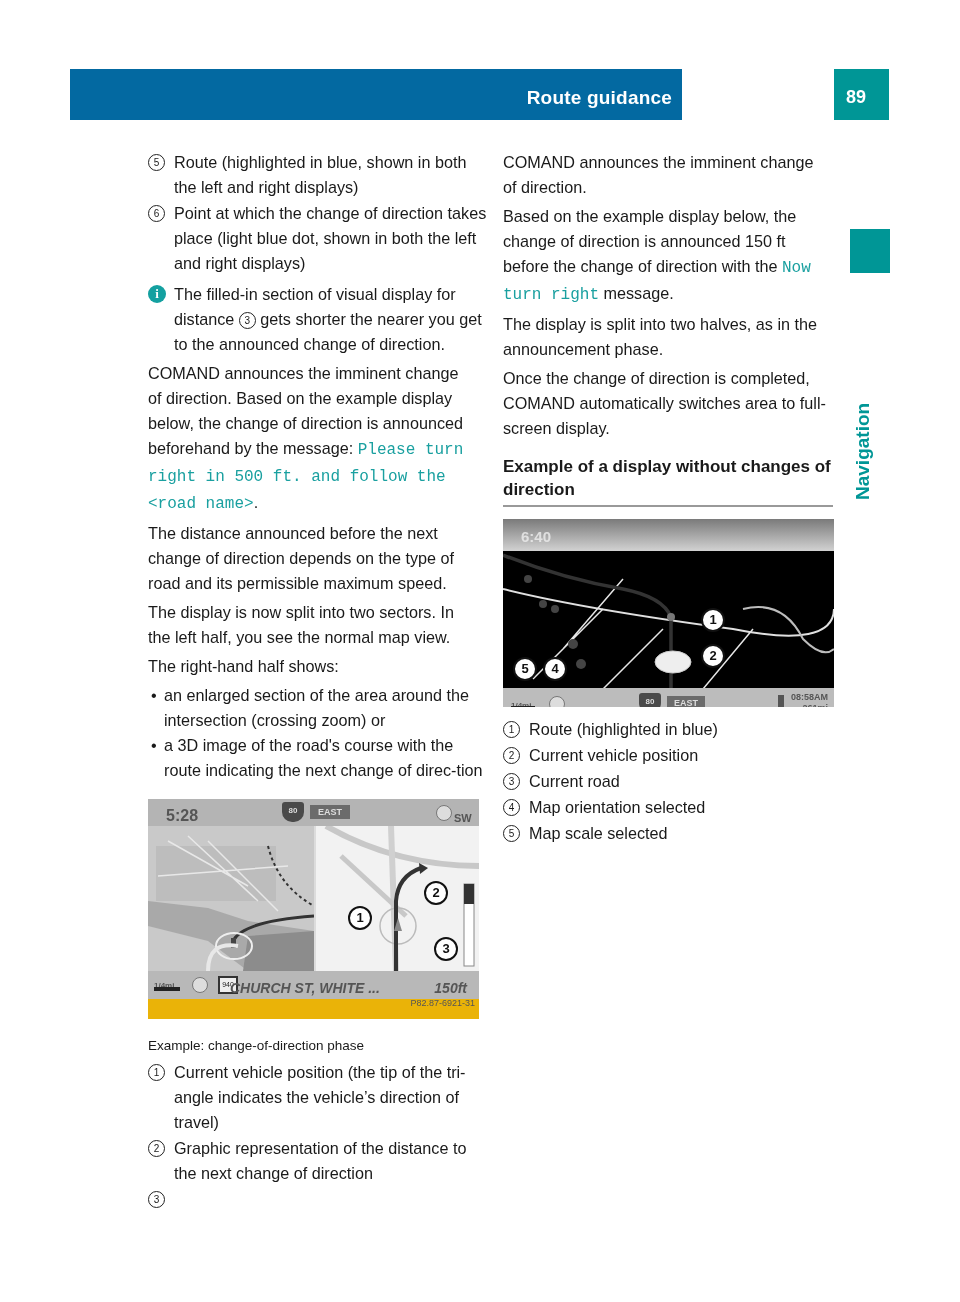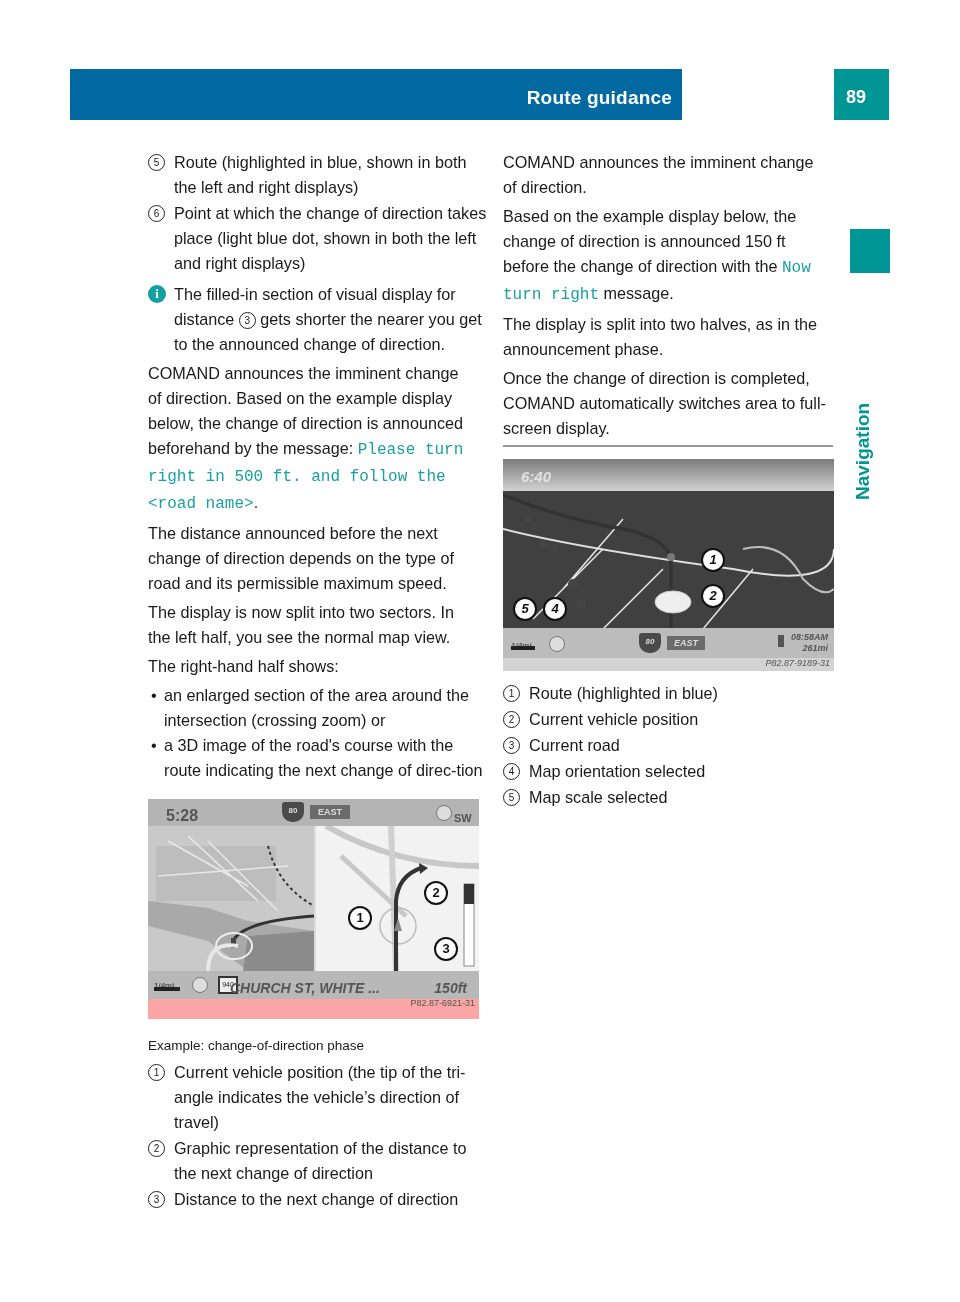--- a/index.html
+++ b/index.html
@@ -40,26 +40,26 @@
   .shield { position: absolute; width: 22px; height: 20px; background: #4a4a4a; border-radius: 3px 3px 10px 10px; color: #ddd; font-size: 8px; text-align: center; line-height: 18px; font-weight: bold; }
   .dir-tag { position: absolute; height: 14px; background: #6b6b6b; color: #ddd; font-size: 9px; font-weight: bold; text-align: center; line-height: 14px; }
   .compass { position: absolute; width: 14px; height: 14px; border: 1px solid #777; border-radius: 50%; background: #ddd; }
   .fig-small { position: absolute; font-size: 11px; color: #555; font-weight: bold; }
   .map-left { position: absolute; left: 0; top: 27px; width: 166px; height: 145px; background: #c9c9c9; }
   .map-right { position: absolute; left: 168px; top: 27px; width: 163px; height: 145px; background: #f2f2f2; }
   .fig-bottombar { position: absolute; left: 0; top: 172px; width: 100%; height: 28px; background: #b8b8b8; }
   .fig-road { position: absolute; left: 60px; top: 5px; font-style: italic; font-weight: bold; font-size: 14px; color: #555; }
   .fig-dist { position: absolute; right: 12px; top: 5px; font-style: italic; font-weight: bold; font-size: 14px; color: #555; margin-left: 36px; }
   .fig-code { position: absolute; right: 4px; bottom: 3px; font-size: 9px; color: #555; }
-  .fig-footer { position: absolute; left: 0; top: 200px; width: 100%; height: 20px; background: #fca5a5; }
+  .fig-footer { position: absolute; left: 0; top: 200px; width: 100%; height: 20px; background: #eab308; }
   .callout { position: absolute; width: 20px; height: 20px; border: 2px solid #111; border-radius: 50%; background: #fff; font-weight: bold;
              font-size: 13px; text-align: center; line-height: 20px; color: #111; }
 
   
-  .fig2 { position: relative; width: 331px; height: 212px; margin: 0; background: #404040; overflow: hidden; font-style: italic; }
+  .fig2 { position: relative; width: 331px; height: 188px; margin: 0; background: #000000; overflow: hidden; }
   .fig2-sky { position: absolute; left: 0; top: 0; width: 100%; height: 32px; background: linear-gradient(#7a7a7a, #d2d2d2); }
   .fig2-time { position: absolute; left: 18px; top: 5px; font-weight: bold; font-size: 15px; color: #eee; opacity: 0.8; }
   .fig2-bottombar { position: absolute; left: 0; top: 169px; width: 100%; height: 30px; background: #bcbcbc; }
   .fig2-footer { position: absolute; left: 0; top: 199px; width: 100%; height: 21px; background: #d3d3d3; }
   .fig2-eta { position: absolute; right: 6px; top: 4px; font-size: 9px; color: #555; text-align: right; line-height: 11px; font-weight: bold; }
 </style>
 </head>
 <body>
 
 <div class="header-bar">
@@ -150,31 +150,31 @@
   <div class="legend-item">
     <span class="num">1</span>
     <span>Current vehicle position (the tip of the tri-angle indicates the vehicle’s direction of travel)</span>
   </div>
   <div class="legend-item">
     <span class="num">2</span>
     <span>Graphic representation of the distance to the next change of direction</span>
   </div>
   <div class="legend-item">
     <span class="num">3</span>
-    <span>Distance to the next change of direction</span>
   </div>
 </div>
 
 <div class="col col-right">
   <p>COMAND announces the imminent change of direction.</p>
   <p>
     <span>Based on the example display below, the change of direction is announced 150 ft before the change of direction with the </span><span class="mono">Now turn right</span><span> message.</span>
   </p>
   <p>The display is split into two halves, as in the announcement phase.</p>
   <p>Once the change of direction is completed, COMAND automatically switches area to full-screen display.</p>
+  <h3>Example of a display without changes of direction</h3>
   <div class="rule"></div>
 
   <div class="fig2">
     <div class="fig2-sky">
       <span class="fig2-time">6:40</span>
     </div>
     <svg width="331" height="140" style="position:absolute;left:0;top:30px">
       <path d="M0,40 Q80,60 230,80 Q330,100 331,60" stroke="#e0e0e0" stroke-width="2" fill="none"></path>
       <path d="M60,100 L120,30 M30,130 L100,60 M100,140 L160,80 M200,140 L250,80" stroke="#e6e6e6" stroke-width="1.5" fill="none"></path>
       <path d="M240,60 Q280,50 300,90 Q320,110 331,100" stroke="#bdbdbd" stroke-width="2" fill="none"></path>

